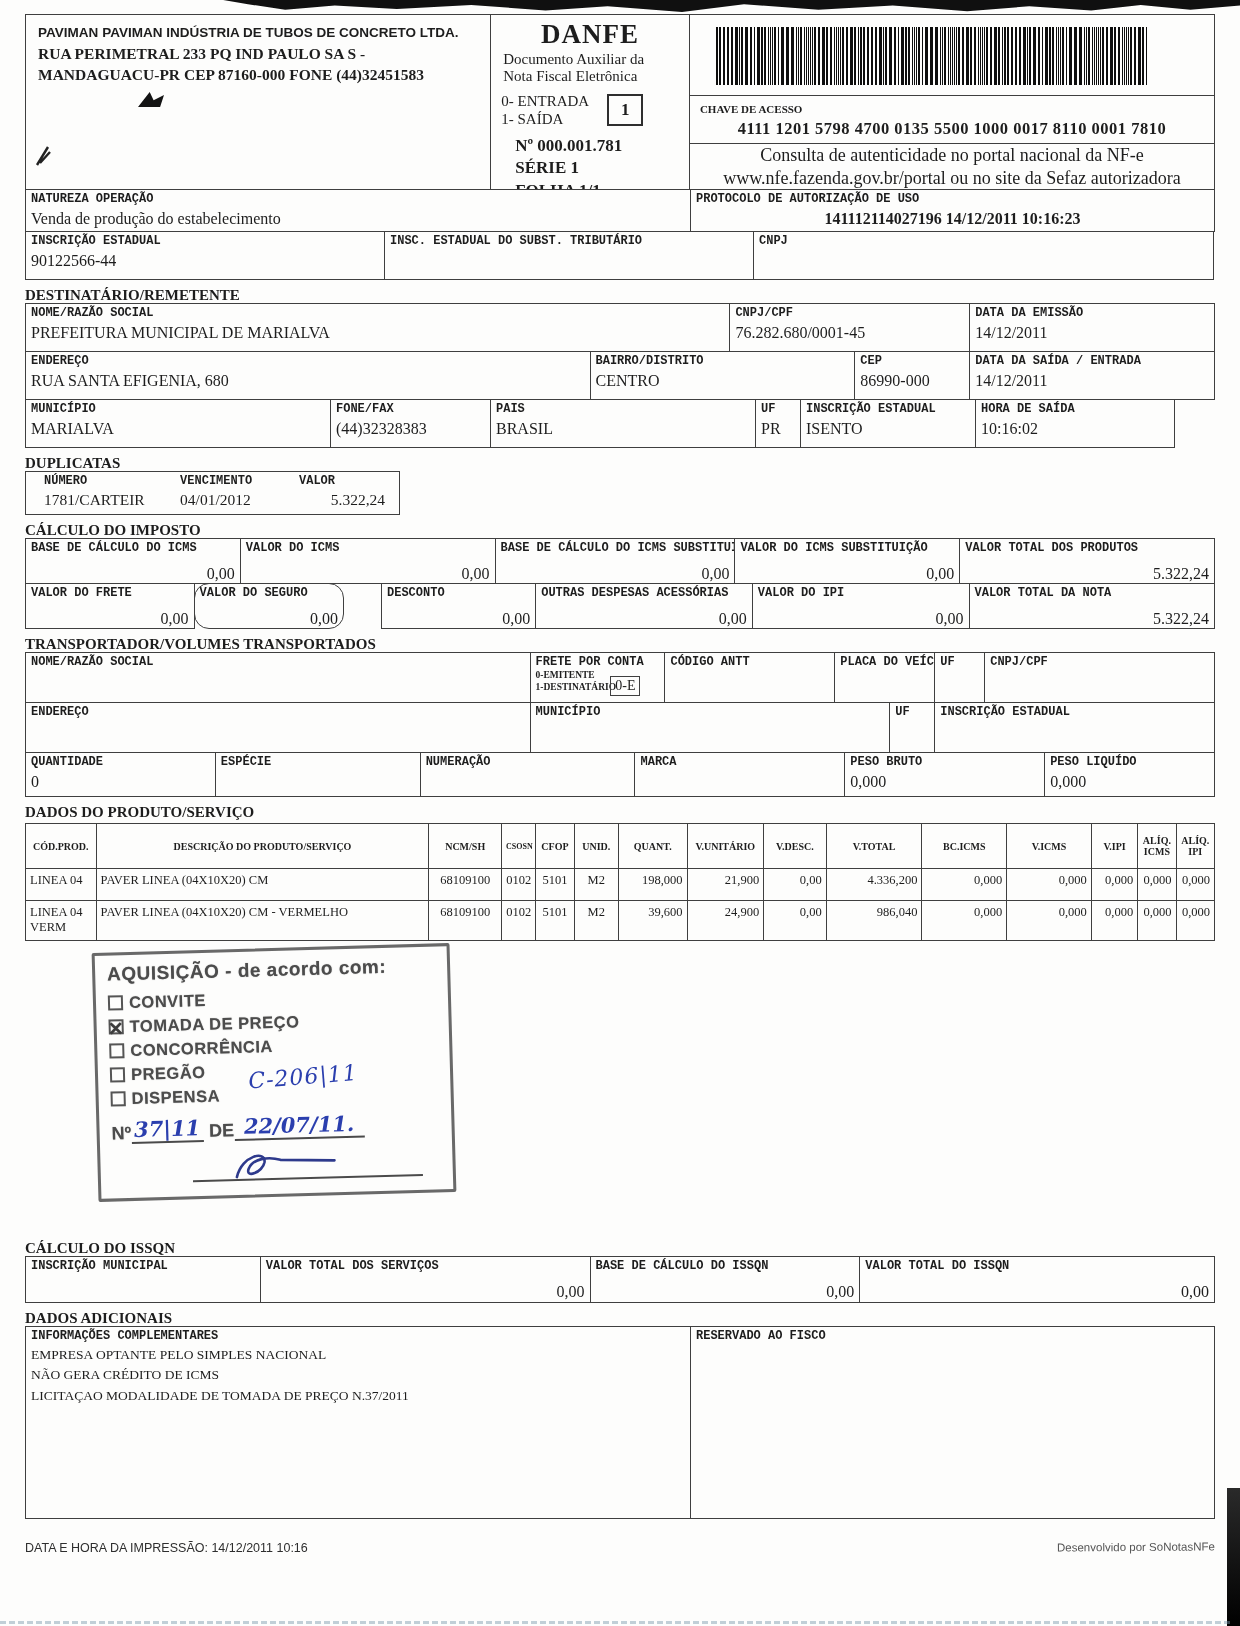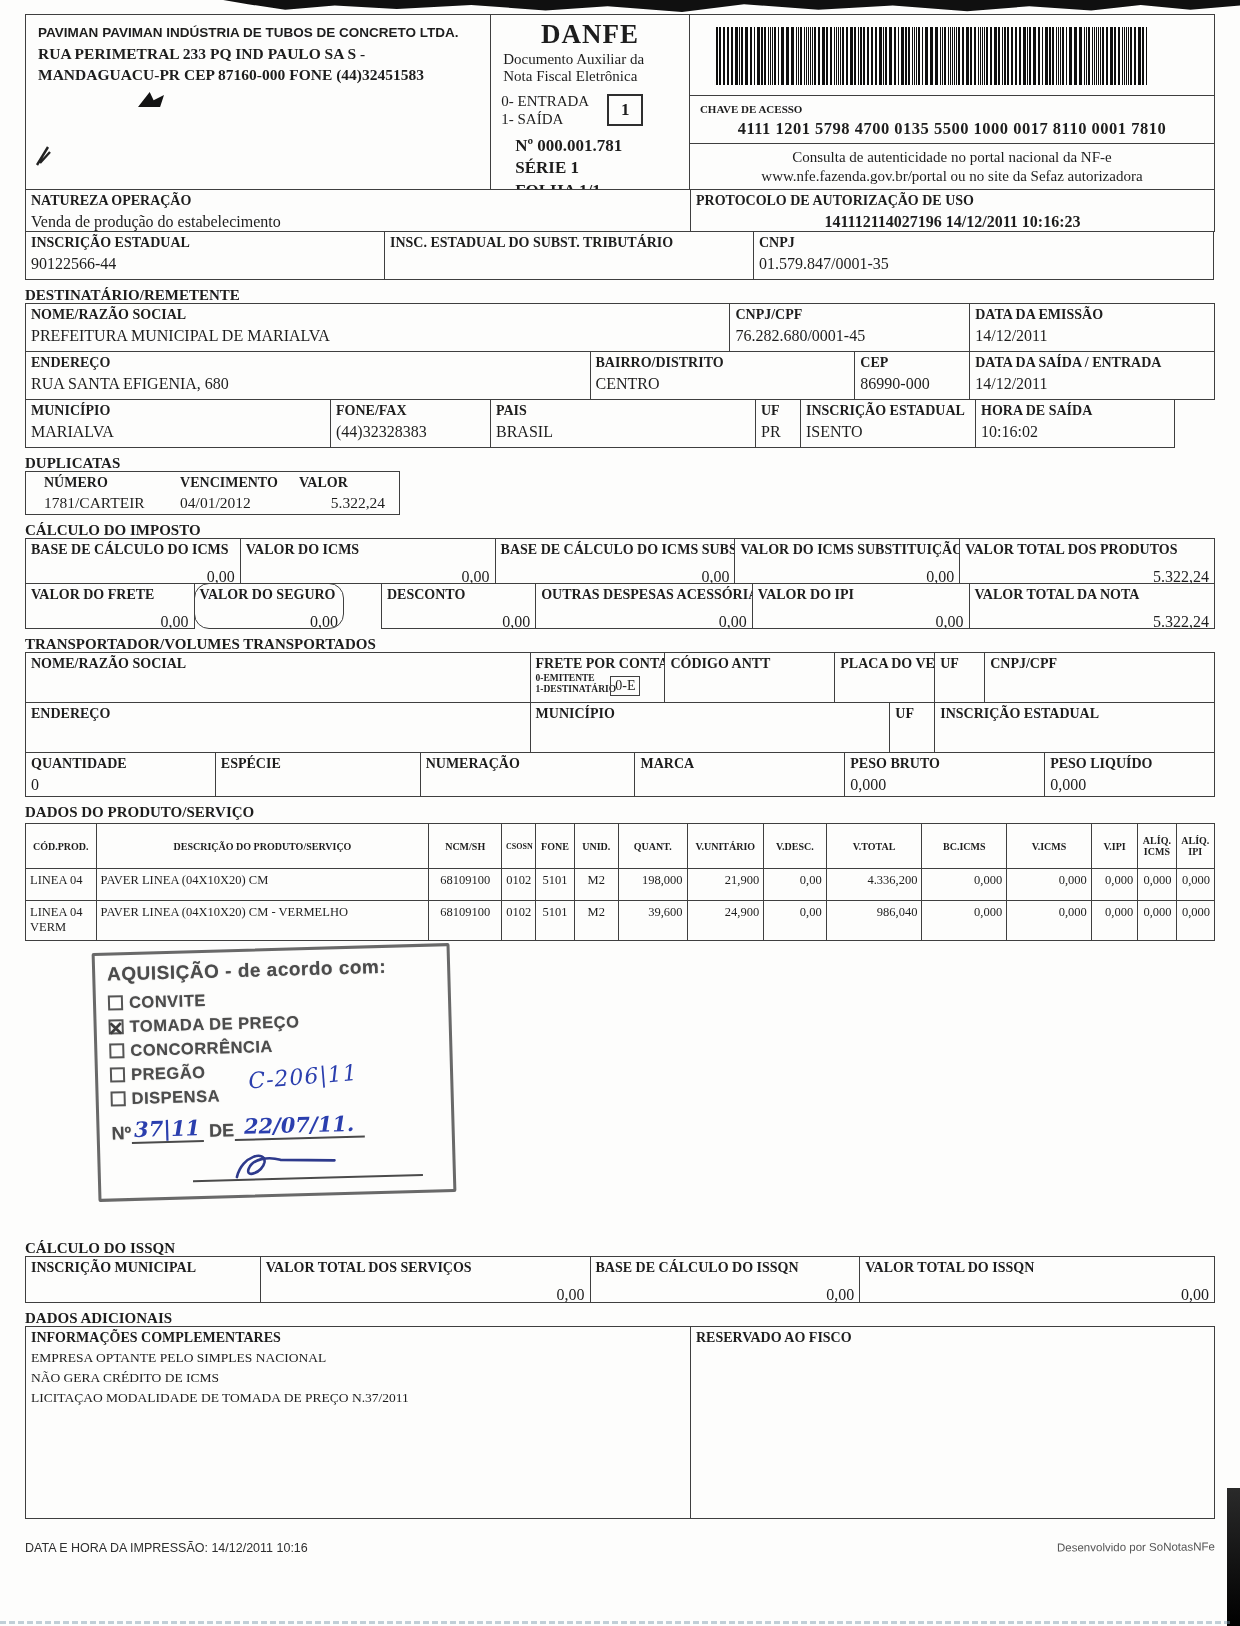--- a/index.html
+++ b/index.html
@@ -12,21 +12,21 @@
 
   
   .torn-edge { position:absolute; left:0; top:0; width:1240px; height:14px; background:#101010;
     clip-path:polygon(18% 0,100% 0,100% 40%,96% 70%,92% 35%,88% 75%,83% 45%,78% 80%,72% 40%,66% 70%,60% 30%,55% 85%,49% 45%,44% 75%,38% 35%,32% 65%,27% 40%,23% 70%,20% 30%); }
   .right-strip { position:absolute; right:0; top:1488px; width:13px; bottom:0; background:linear-gradient(180deg,#2a2a2a,#000); }
   .bottom-dash { position:absolute; left:0; bottom:2px; width:1230px; border-bottom:3px dashed rgba(120,150,170,.45); }
 
   .row { display:flex; }
   .cell { box-sizing:border-box; border:1px solid #3f3f3f; margin-left:-1px; margin-top:-1px; padding:2px 5px; position:relative; overflow:hidden; }
   .cell:first-child { margin-left:0; }
-  .lbl { display:block; font-size:14px; font-weight:bold; letter-spacing:0; line-height:1.25; white-space:nowrap; }
+  .lbl { display:block; font-size:12px; font-weight:bold; letter-spacing:0; line-height:1.25; white-space:nowrap;font-family:Liberation Mono, monospace; }
   .val { display:block; font-size:16px; line-height:1.2; margin-top:2px; }
   .val.num { text-align:right; margin-top:8px; }
   .section-title { font-size:15px; font-weight:bold; margin:6px 0 0 0; height:18px; line-height:18px; }
 
   
   .hdr { height:175px; }
   .emitter { width:467px; padding:8px 12px; }
   .emitter .l1,.emitter .l2 { font-family:"Liberation Sans",sans-serif; font-weight:bold; font-size:13.5px; line-height:1.45; }
   .emitter .l3 { font-weight:bold; font-size:15.5px; line-height:1.4; }
   .ink-blot { position:absolute; left:112px; top:77px; width:26px; height:15px; background:#141414;
@@ -43,21 +43,21 @@
     font-size:17px; font-weight:bold; text-align:center; line-height:28px; }
   .danfe-num { font-size:17px; font-weight:bold; margin:7px 0 0 14px; line-height:1.35; }
 
   .code-col { width:527px; padding:0; display:flex; flex-direction:column; }
   .barcode-zone { height:70px; border-bottom:1px solid #3f3f3f; display:flex; align-items:center; justify-content:center; padding:6px 0 4px; }
   .barcode { display:flex; align-items:stretch; height:58px; width:472px; overflow:hidden; }
   .barcode span { display:inline-block; background:#0d0d0d; height:100%; flex:0 0 auto; }
   .chave-zone { height:48px; border-bottom:1px solid #3f3f3f; padding:3px 10px; box-sizing:border-box; }
   .chave-lbl { font-size:11px; font-weight:bold; }
   .chave-val { font-size:16.5px; font-weight:bold; text-align:center; margin-top:2px; letter-spacing:.5px; }
-  .consulta-zone { flex:1; display:flex; flex-direction:column; justify-content:center; text-align:center; font-size:15px; line-height:1.25; }
+  .consulta-zone { flex:1; display:flex; flex-direction:column; justify-content:center; text-align:center; font-size:18px; line-height:1.25; }
 
   
   .stamp { position:absolute; left:95px; top:948px; width:358px; box-sizing:border-box;
     border:3px solid rgba(72,72,72,.82); border-radius:2px; padding:8px 12px 14px;
     transform:rotate(-1.6deg); color:#4c4c4c; font-family:"Liberation Sans",sans-serif;
     text-shadow:0 0 1px rgba(80,80,80,.55); }
   .stamp-title { font-size:19px; font-weight:bold; letter-spacing:.5px; margin-bottom:6px; }
   .stamp-opt { display:flex; align-items:center; font-size:16.5px; font-weight:bold; letter-spacing:.5px; line-height:1.45; position:relative; }
   .cb { box-sizing:border-box; width:15px; height:15px; border:2.5px solid #555; margin-right:6px; position:relative; flex:0 0 auto; }
   .cb.checked::after { content:"✕"; position:absolute; left:-3px; top:-6px; font-size:19px; font-weight:bold; color:#3c3c3c; }
@@ -298,21 +298,20 @@
       <div class="cell" style="width:360px;">
         <span class="lbl">INSCRIÇÃO ESTADUAL</span>
         <span class="val">90122566-44</span>
       </div>
       <div class="cell" style="width:370px;">
         <span class="lbl">INSC. ESTADUAL DO SUBST. TRIBUTÁRIO</span>
         <span class="val"></span>
       </div>
       <div class="cell" style="width:461px;">
         <span class="lbl">CNPJ</span>
-        <span class="val">01.579.847/0001-35</span>
       </div>
     </div>
 
     <div class="section-title">DESTINATÁRIO/REMETENTE</div>
     <div class="row" style="height:48px;">
       <div class="cell" style="width:706px;">
         <span class="lbl">NOME/RAZÃO SOCIAL</span>
         <span class="val">PREFEITURA MUNICIPAL DE MARIALVA</span>
       </div>
       <div class="cell" style="width:241px;">
@@ -527,21 +526,21 @@
         <col style="width:46px">
           <col style="width:38px">
           <col style="width:38px">
       </colgroup>
       <thead>
         <tr>
           <th>CÓD.PROD.</th>
           <th>DESCRIÇÃO DO PRODUTO/SERVIÇO</th>
           <th>NCM/SH</th>
           <th class="tiny">CSOSN</th>
-          <th>FONE</th>
+          <th>CFOP</th>
           <th>UNID.</th>
           <th>QUANT.</th>
           <th>V.UNITÁRIO</th>
           <th>V.DESC.</th>
           <th>V.TOTAL</th>
           <th>BC.ICMS</th>
           <th>V.ICMS</th>
           <th>V.IPI</th>
           <th>ALÍQ. ICMS</th>
           <th>ALÍQ. IPI</th>

